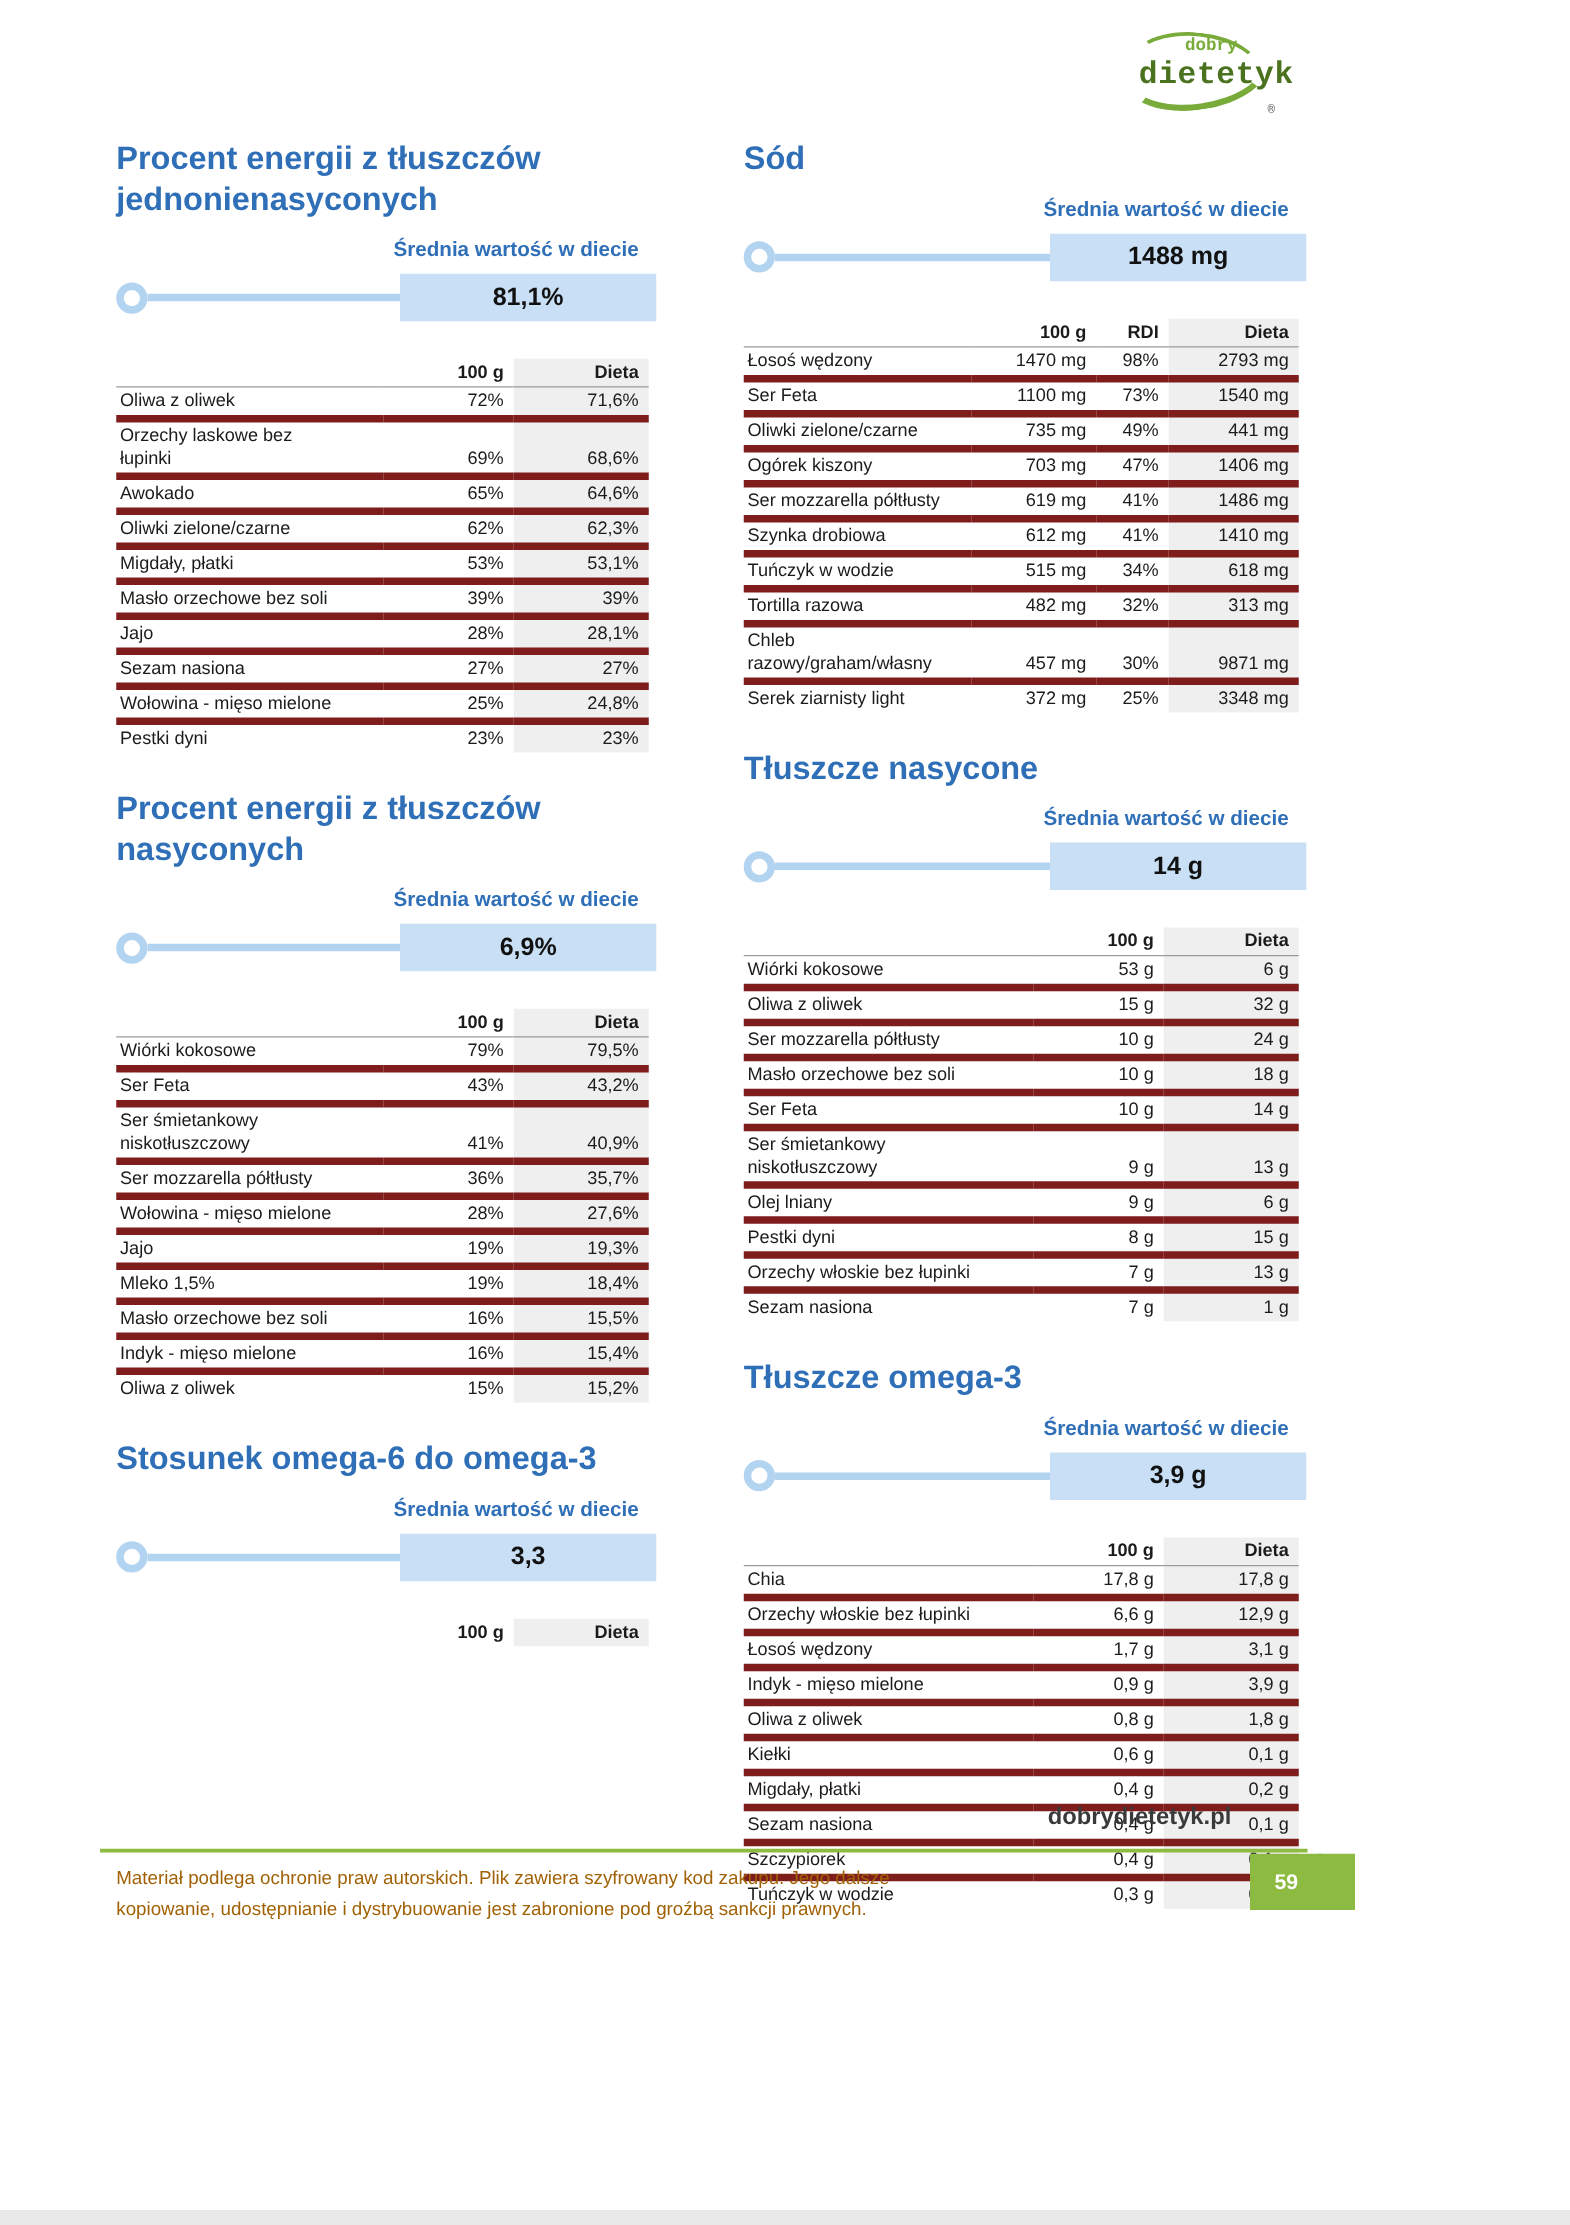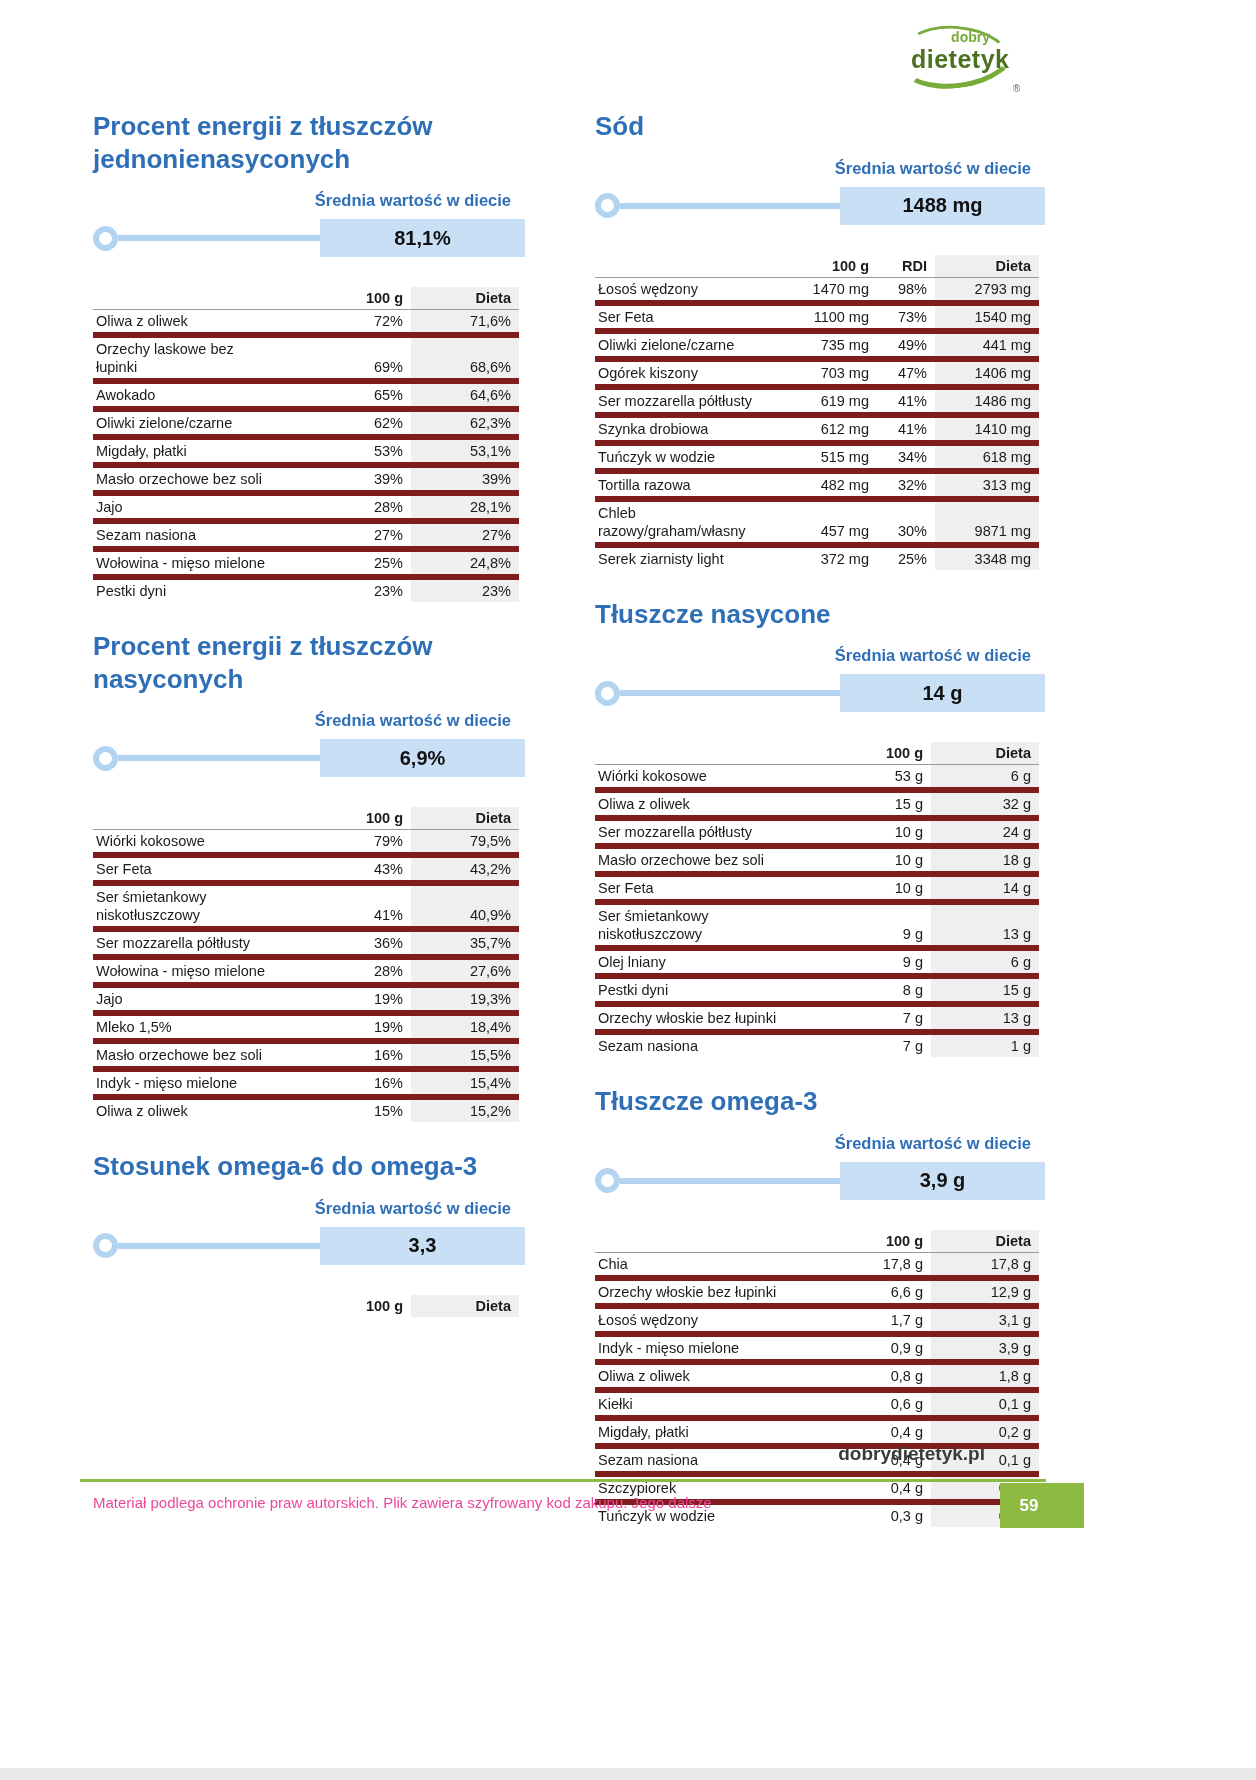--- a/index.html
+++ b/index.html
@@ -20,31 +20,31 @@
   .tbl .num{text-align:right;padding:2px 8px 2px 4px;vertical-align:bottom;white-space:nowrap;}
   .tbl td.name,.tbl th.name{text-align:left;padding:2px 4px 2px 3px;vertical-align:bottom;white-space:pre-line;}
   .tbl thead tr{border-bottom:1px solid #9a9a9a;}
   .tbl.empty thead tr{border-bottom:none;}
   .tbl tbody tr + tr{border-top:6px solid #7f1d1d;}
   .tbl thead th{padding-top:6px;padding-bottom:5px;font-weight:bold;}
   .tbl .dieta{background:#efefef;}
   .cols-2 .amt{width:92px;} .cols-2 .dieta{width:96px;}
   .cols-3 .amt{width:88px;} .cols-3 .rdi{width:46px;} .cols-3 .dieta{width:92px;}
   
-  .logo{position:absolute;left:898px;top:24px;width:118px;height:64px;}
+  .logo{position:absolute;left:898px;top:24px;width:118px;height:64px;font-family:Liberation Mono, monospace;}
   .logo .arc-top{position:absolute;top:2px;left:6px;right:6px;bottom:4px;border:3px solid transparent;
                  border-top-color:#79ab3a;border-radius:50%;transform:rotate(6deg);}
   .logo .arc-bottom{position:absolute;inset:0;border:5px solid transparent;
                     border-bottom-color:#79ab3a;border-radius:50%;transform:rotate(-8deg);}
   .logo .t1{position:absolute;top:5px;right:26px;color:#79ab3a;font-size:14px;font-weight:bold;}
   .logo .t2{position:absolute;top:21px;left:13px;color:#4a721f;font-size:25px;font-weight:bold;letter-spacing:.5px;}
   .logo .reg{position:absolute;right:-4px;bottom:-6px;color:#666;font-size:10px;}
   
   .f-rule{position:absolute;left:80px;top:1479px;width:966px;height:3px;background:#8dba41;}
-  .f-text{position:absolute;left:93px;top:1490px;width:640px;font-size:15px;line-height:25px;color:#ec4899;}
+  .f-text{position:absolute;left:93px;top:1490px;width:640px;font-size:15px;line-height:25px;color:#a16207;}
   .f-brand{position:absolute;left:765px;top:1443px;width:220px;text-align:right;
            font-size:19px;font-weight:bold;color:#3a3a3a;}
   .f-page{position:absolute;left:1000px;top:1483px;width:58px;height:45px;background:#8dba41;
           color:#fff;font-size:17px;font-weight:bold;display:flex;align-items:center;justify-content:center;}
   .f-accent{position:absolute;left:1054px;top:1483px;width:30px;height:45px;background:#8dba41;}
 </style>
 </head>
 <body>
 
 <div class="page">
@@ -451,18 +451,19 @@
             </tr>
           </tbody>
         </table>
     </section>
 
   </div>
 
   <div class="f-rule"></div>
   <div class="f-text">
     <span>Materiał podlega ochronie praw autorskich. Plik zawiera szyfrowany kod zakupu. Jego dalsze</span><br>
+    <span>kopiowanie, udostępnianie i dystrybuowanie jest zabronione pod groźbą sankcji prawnych.</span>
   </div>
   <div class="f-brand">dobrydietetyk.pl</div>
   <div class="f-page">59</div>
   <div class="f-accent"></div>
 
 </div>
 
 </body></html>

